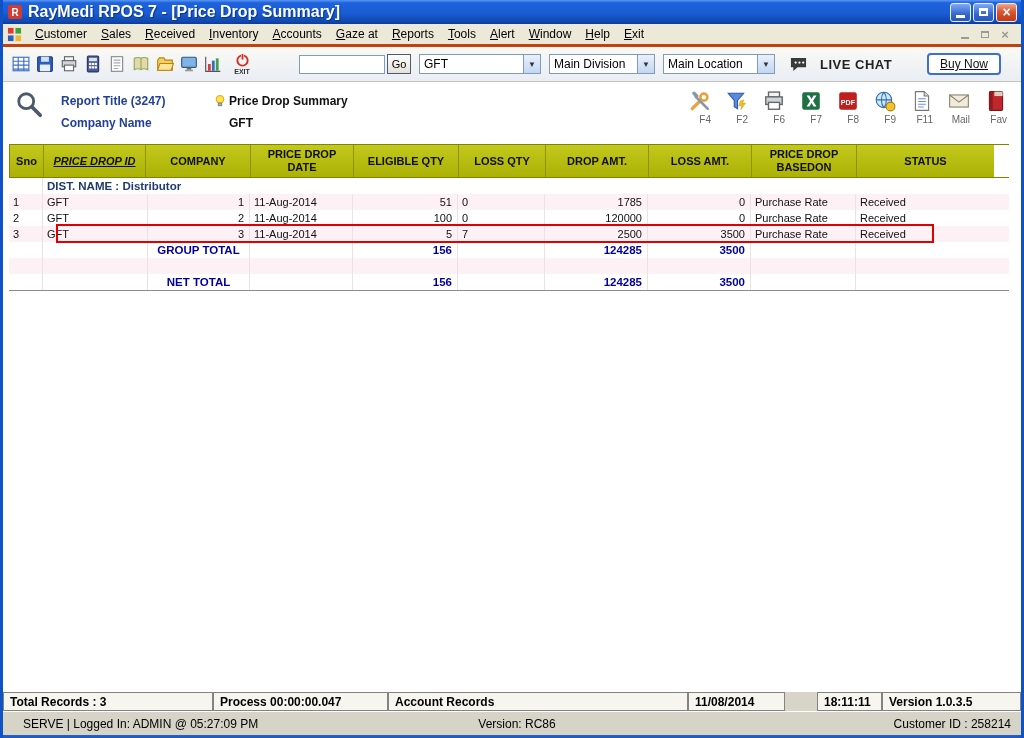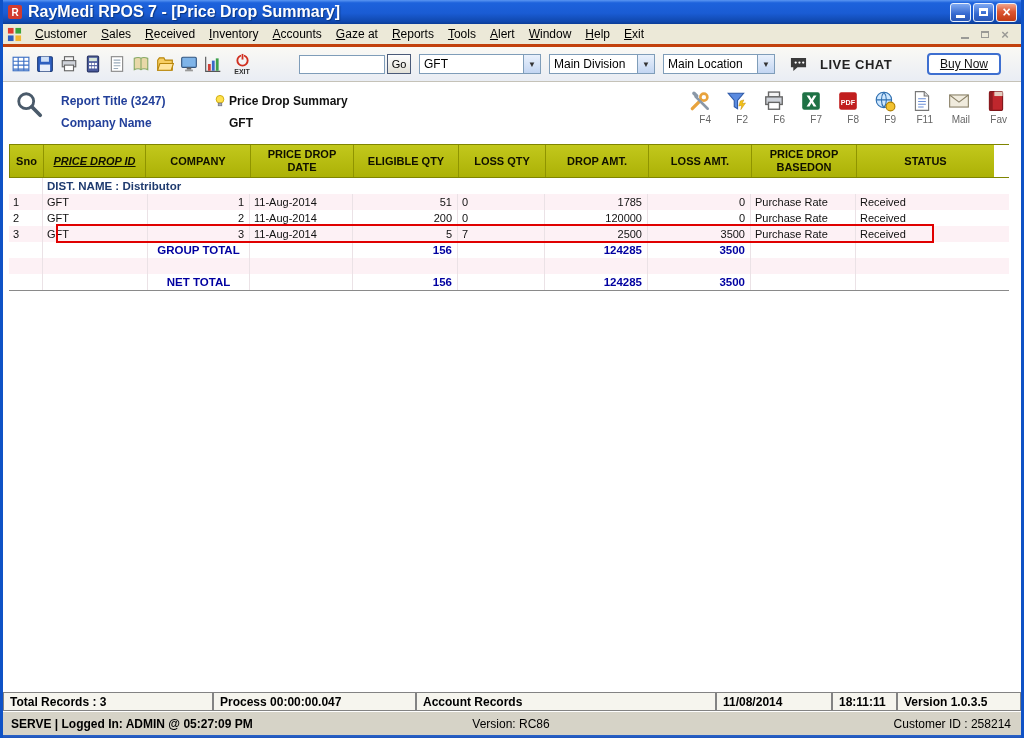--- a/index.html
+++ b/index.html
@@ -76,25 +76,25 @@
   .group-row .gh-text { font-weight:bold; color:#1E3A6E; font-size:11.5px; border-right:none; flex:1; }
   .total-row .td { font-weight:bold; color:#0000A0; font-size:11.5px; }
   .hl-box { position:absolute; left:47px; top:-2px; width:878px; height:19px; border:2px solid #E00000; pointer-events:none; z-index:5; }
   .c0{width:34px;} .c1{width:105px;} .c2{width:102px;} .c3{width:103px;} .c4{width:105px;}
   .c5{width:87px;} .c6{width:103px;} .c7{width:103px;} .c8{width:105px;} .c9{width:137px; border-right:none;}
 
   
   .statusbar { height:19px; flex:0 0 19px; display:flex; background:#D8D5C8; }
   .sb-cell { border:1px solid #838383; background:#F6F5EE; font-size:12px; font-weight:bold; color:#000;
              display:flex; align-items:center; padding-left:6px; white-space:nowrap; overflow:hidden; }
-  .w210{width:210px;} .w203{width:203px;} .w300{width:300px;} .w105{width:116px;} .w65{width:65px;} .grow{flex:1;}
+  .w210{width:210px;} .w203{width:175px;} .w300{width:300px;} .w105{width:97px;} .w65{width:65px;margin-left:32px;} .grow{flex:1;}
 
   
   .footer { height:24px; flex:0 0 24px; background:#D6D3C7; border-top:1px solid #FFFFFF; display:flex; align-items:center; font-size:12px; color:#000; }
-  .f-left { flex:1; padding-left:8px;font-weight:bold; }
+  .f-left { flex:1; padding-left:20px; }
   .f-center { flex:0 0 auto; }
   .f-right { flex:1; text-align:right; padding-right:10px; }
   .bottom-strip { height:8px; flex:0 0 8px; background:linear-gradient(180deg,#2A62C8,#0B3EA0); }
 </style>
 </head>
 <body>
 
 <div class="window">
 
   <div class="titlebar">
@@ -386,21 +386,21 @@
         <span class="td c7 ar">0</span>
         <span class="td c8 al">Purchase Rate</span>
         <span class="td c9 al">Received</span>
       </div>
 
       <div class="trow row-b">
         <span class="td c0 al">2</span>
         <span class="td c1 al">GFT</span>
         <span class="td c2 ar">2</span>
         <span class="td c3 al">11-Aug-2014</span>
-        <span class="td c4 ar">200</span>
+        <span class="td c4 ar">100</span>
         <span class="td c5 al">0</span>
         <span class="td c6 ar">120000</span>
         <span class="td c7 ar">0</span>
         <span class="td c8 al">Purchase Rate</span>
         <span class="td c9 al">Received</span>
       </div>
 
       <div class="trow row-a">
         <span class="hl-box"></span>
         <span class="td c0 al">3</span>

